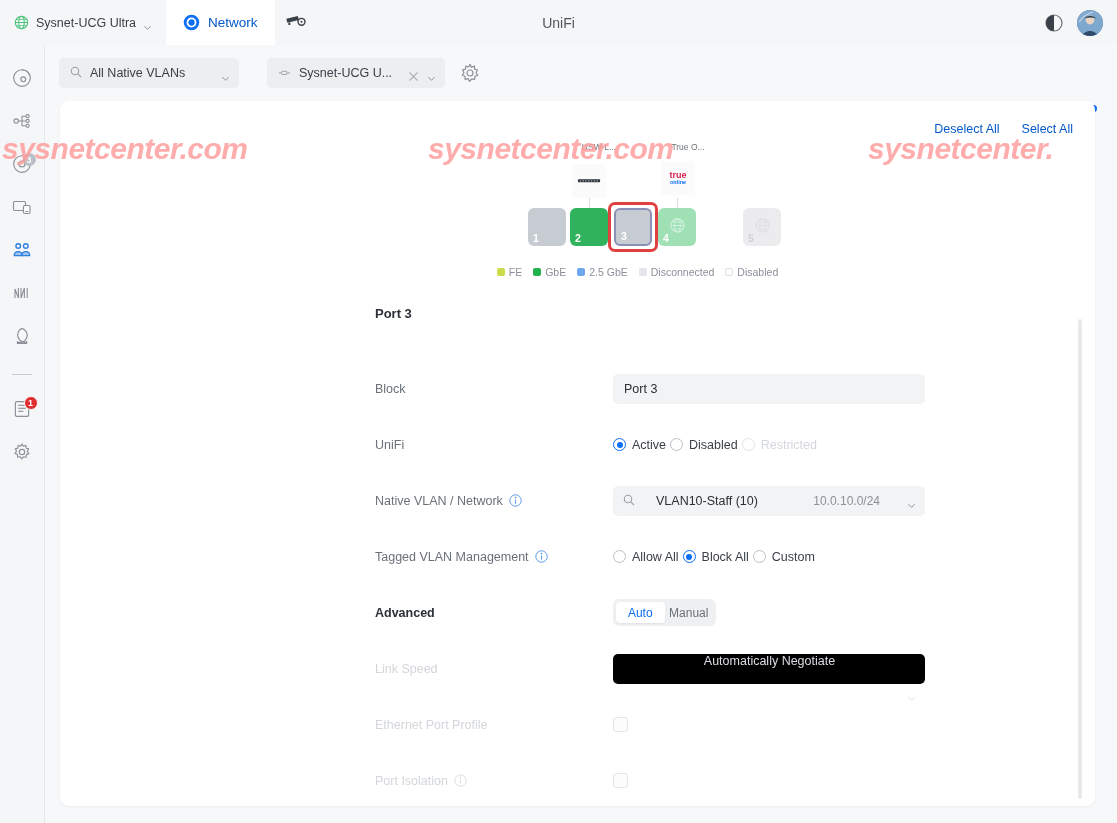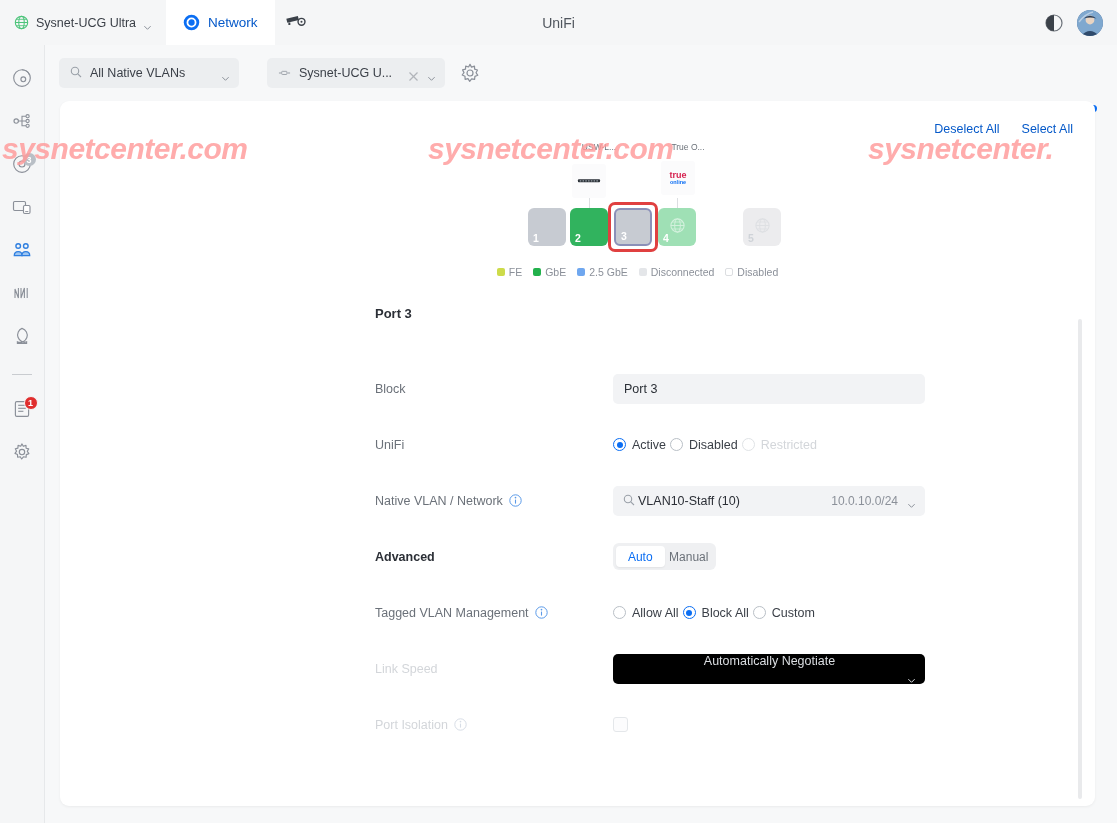--- a/index.html
+++ b/index.html
@@ -215,21 +215,21 @@
   .rdot.on::after {
     content: ''; width: 6px; height: 6px; border-radius: 50%;
     background: #0b6ef3;
   }
   .rdot.dim { border-color: #e0e3e6; }
   .rlabel { font-size: 12.5px; color: #3a3f47; }
   .rlabel.dim { color: #d3d6da; }
 
   .select-box {
     width: 312px; height: 30px; background: #f2f3f5; border-radius: 5px;
-    display: flex; align-items: center; gap: 3px; padding: 0 9px 0 10px;
+    display: flex; align-items: center; gap: 21px; padding: 0 9px 0 10px;
     cursor: pointer;
   }
   .select-box.dim { background: #000000; flex-direction: column; }
   .sb-val { font-size: 12.5px; color: #2b2f36; }
   .sb-val.dim { color: #dbdee2; }
   .sb-sub { font-size: 12px; color: #8b9099; margin-left: auto; }
 
   .toggle-group {
     display: flex; align-items: center; height: 27px;
     background: #eff0f2; border-radius: 6px; padding: 3px; width: 103px;
@@ -646,30 +646,20 @@
             <span class="chev" style="margin-left:6px;">
               <svg viewBox="0 0 10 10" width="9" height="9">
                 <polyline points="1.5,3.5 5,7 8.5,3.5" fill="none" stroke="#8b9099" stroke-width="1.1"></polyline>
               </svg>
             </span>
           </div>
         </div>
       </div>
 
       <div class="frow" style="margin-top:13px;">
-        <div class="flabel bold">Advanced</div>
-        <div class="fctl">
-          <div class="toggle-group">
-            <span class="tg active">Auto</span>
-            <span class="tg">Manual</span>
-          </div>
-        </div>
-      </div>
-
-      <div class="frow" style="margin-top:13px;">
         <div class="flabel">
           <span>Tagged VLAN Management</span>
           <span class="info-i">
             <svg viewBox="0 0 13 13" width="13" height="13">
               <circle cx="6.5" cy="6.5" r="5.7" fill="none" stroke="#5b9ae8" stroke-width="1"></circle>
               <circle cx="6.5" cy="3.6" r=".85" fill="#5b9ae8"></circle>
               <line x1="6.5" y1="5.6" x2="6.5" y2="9.6" stroke="#5b9ae8" stroke-width="1.1"></line>
             </svg>
           </span>
         </div>
@@ -685,33 +675,49 @@
             </span>
             <span class="radio">
               <span class="rdot"></span>
               <span class="rlabel">Custom</span>
             </span>
           </div>
         </div>
       </div>
 
       <div class="frow" style="margin-top:13px;">
+        <div class="flabel bold">Advanced</div>
+        <div class="fctl">
+          <div class="toggle-group">
+            <span class="tg active">Auto</span>
+            <span class="tg">Manual</span>
+          </div>
+        </div>
+      </div>
+
+      <div class="frow" style="margin-top:13px;">
         <div class="flabel dim">Link Speed</div>
         <div class="fctl">
           <div class="select-box dim">
             <span class="sb-val dim">Automatically Negotiate</span>
             <span class="chev" style="margin-left:auto;">
               <svg viewBox="0 0 10 10" width="9" height="9">
                 <polyline points="1.5,3.5 5,7 8.5,3.5" fill="none" stroke="#dbdee2" stroke-width="1.1"></polyline>
               </svg>
             </span>
           </div>
         </div>
       </div>
 
+      <div class="frow" style="margin-top:13px;">
+        <div class="flabel dim">Ethernet Port Profile</div>
+        <div class="fctl">
+          <span class="chkbox"></span>
+        </div>
+      </div>
 
       <div class="frow" style="margin-top:13px;">
         <div class="flabel dim">
           <span>Port Isolation</span>
           <span class="info-i">
             <svg viewBox="0 0 13 13" width="13" height="13">
               <circle cx="6.5" cy="6.5" r="5.7" fill="none" stroke="#d7dde6" stroke-width="1"></circle>
               <circle cx="6.5" cy="3.6" r=".85" fill="#d7dde6"></circle>
               <line x1="6.5" y1="5.6" x2="6.5" y2="9.6" stroke="#d7dde6" stroke-width="1.1"></line>
             </svg>

